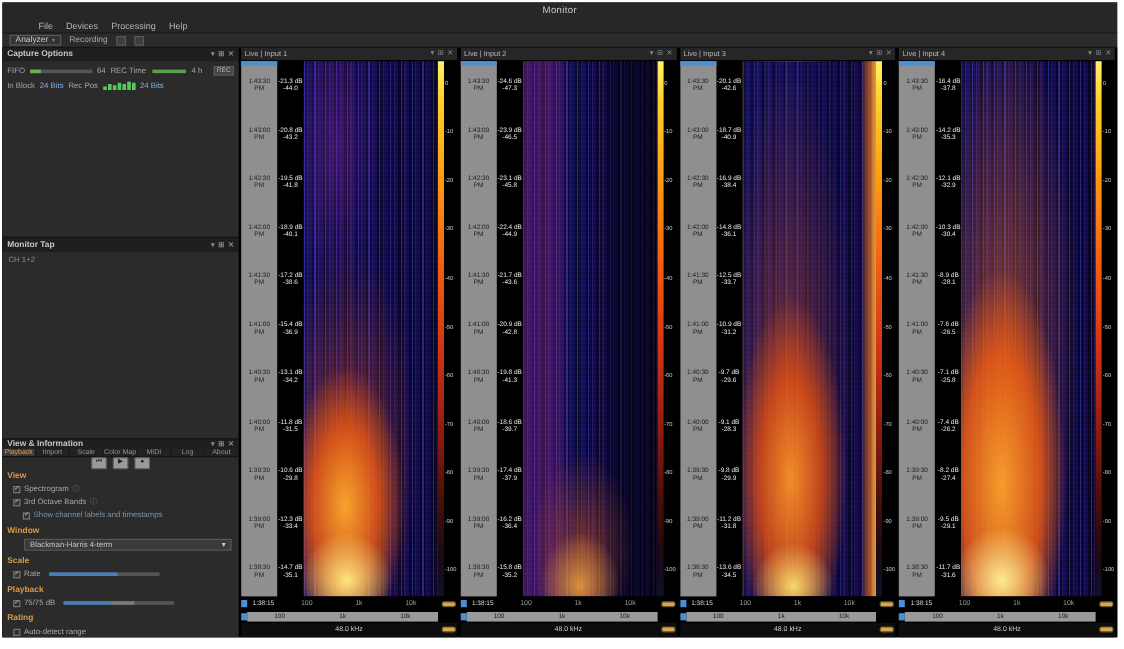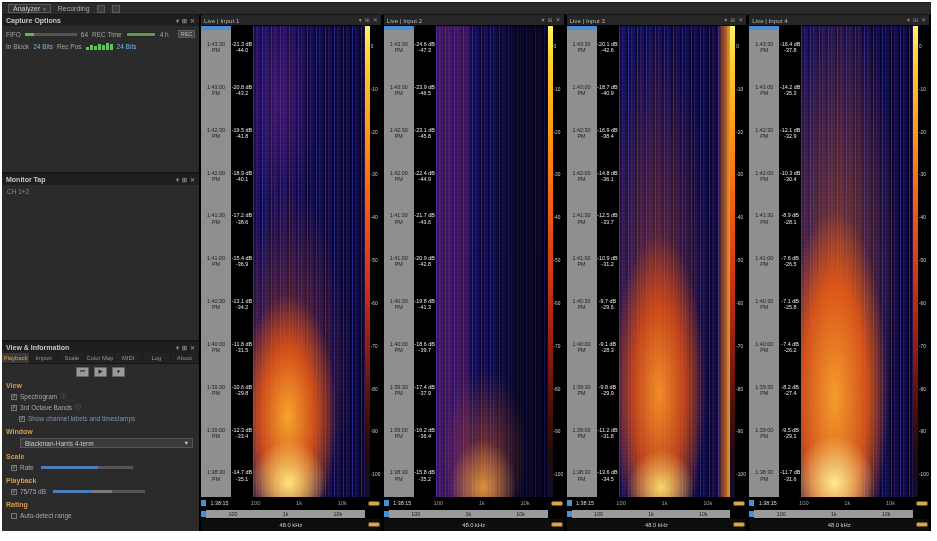--- a/index.html
+++ b/index.html
@@ -135,21 +135,30 @@
   .pill{position:absolute;right:1px;width:12px;height:5px;background:#d8a84e;border:1px solid #6d5325;
     border-radius:2px}
   .pill.p1{bottom:25px}
   .pill.p2{bottom:4px}
 </style>
 </head>
 <body>
 
 <div class="app">
 
-
+  <div class="titlebar">
+    <span>Monitor</span>
+  </div>
+
+  <div class="menubar" id="menubar">
+      <div class="mi">File</div>
+      <div class="mi">Devices</div>
+      <div class="mi">Processing</div>
+      <div class="mi">Help</div>
+    </div>
 
   <div class="toolbar">
     <div class="tb-box">
       <span>Analyzer</span>
       <span class="car">▾</span>
     </div>
     <span>Recording</span>
     <span class="mini"></span>
     <span class="mini"></span>
   </div>

